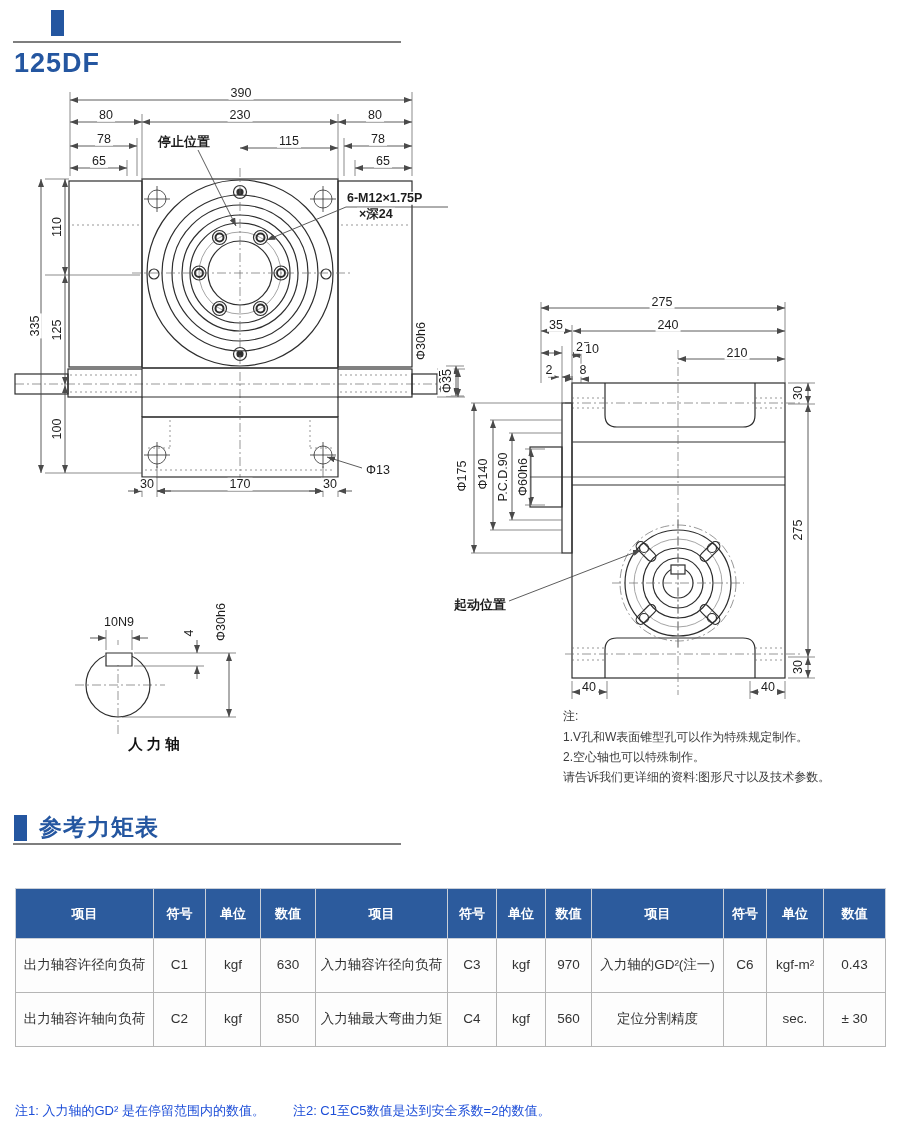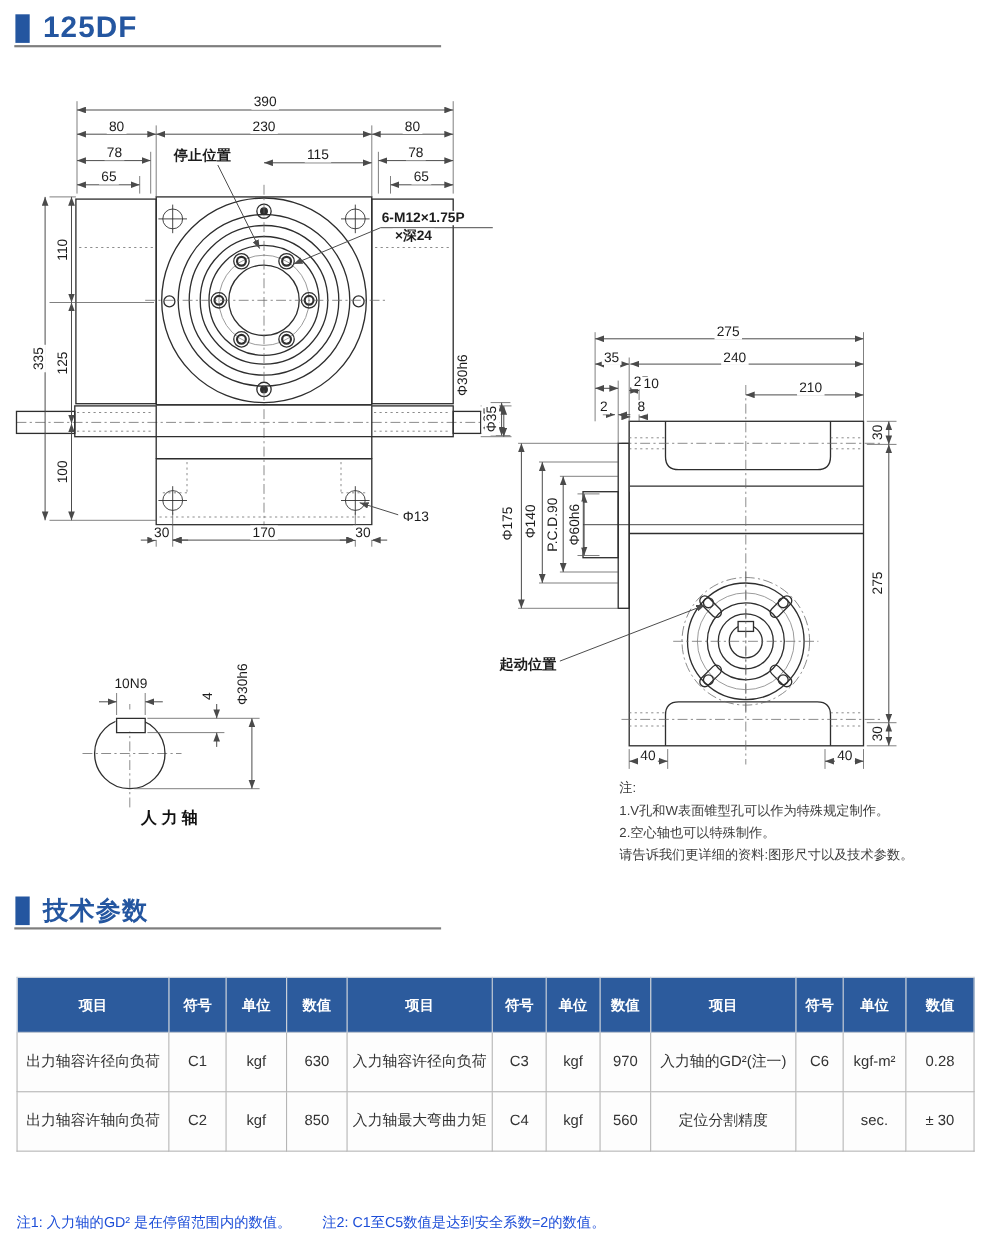--- a/index.html
+++ b/index.html
@@ -40,21 +40,21 @@
                   padding:0 3px;line-height:1.25;}
   table.params tr.shade td{background:#ebebeb;}
   .footnote{position:absolute;left:15px;top:1102px;font-size:13px;color:#1d4ed8;}
   .footnote span{margin-right:28px;}
 </style>
 </head>
 <body>
 
 <div id="page">
 
-  <div class="sec-head" style="top:10px;">
+  <div class="sec-head" style="top:10px;flex-direction:column;">
     <div class="sec-sq"></div>
     <div class="sec-title" style="font-size:27px;">125DF</div>
   </div>
   <div class="rule" style="top:41px;"></div>
 
   <svg style="position:absolute;left:0;top:55px;" width="900" height="750" viewBox="0 55 900 750">
     <defs>
       <marker id="ar" viewBox="0 0 8 6" refX="8" refY="3" markerWidth="9" markerHeight="7" orient="auto-start-reverse">
           <path d="M0,0 L8,3 L0,6 Z" fill="#4a4a4a"></path>
         </marker>
@@ -294,21 +294,21 @@
 
   <div>
     <span class="note-line" style="left:563px;top:710px;">注:</span>
     <span class="note-line" style="left:563px;top:731px;">1.V孔和W表面锥型孔可以作为特殊规定制作。</span>
     <span class="note-line" style="left:563px;top:751px;">2.空心轴也可以特殊制作。</span>
     <span class="note-line" style="left:563px;top:771px;">请告诉我们更详细的资料:图形尺寸以及技术参数。</span>
   </div>
 
   <div class="sec-head" style="top:812px;">
     <div class="sec-sq"></div>
-    <div class="sec-title" style="font-size:23px;">技术参数</div>
+    <div class="sec-title" style="font-size:23px;">参考力矩表</div>
   </div>
   <div class="rule" style="top:843px;"></div>
 
   <table class="params">
     <colgroup>
       <col style="width:138px">
         <col style="width:52px">
         <col style="width:55px">
         <col style="width:55px">
       <col style="width:132px">
@@ -342,21 +342,21 @@
         <td>C1</td>
         <td>kgf</td>
         <td>630</td>
         <td>入力轴容许径向负荷</td>
         <td>C3</td>
         <td>kgf</td>
         <td>970</td>
         <td>入力轴的GD²(注一)</td>
         <td>C6</td>
         <td>kgf-m²</td>
-        <td>0.28</td>
+        <td>0.43</td>
       </tr>
       <tr>
         <td>出力轴容许轴向负荷</td>
         <td>C2</td>
         <td>kgf</td>
         <td>850</td>
         <td>入力轴最大弯曲力矩</td>
         <td>C4</td>
         <td>kgf</td>
         <td>560</td>

